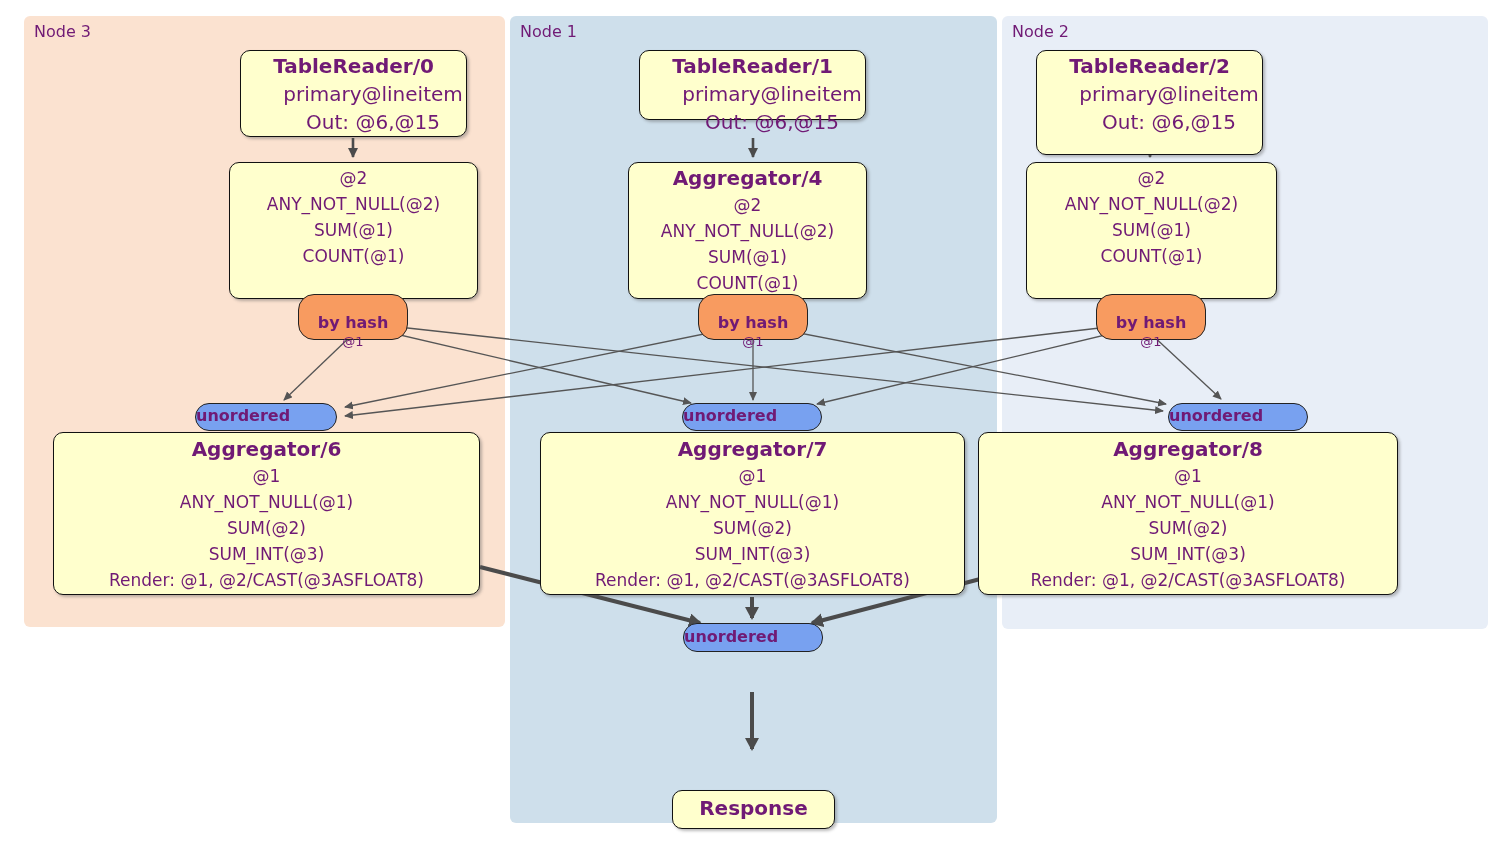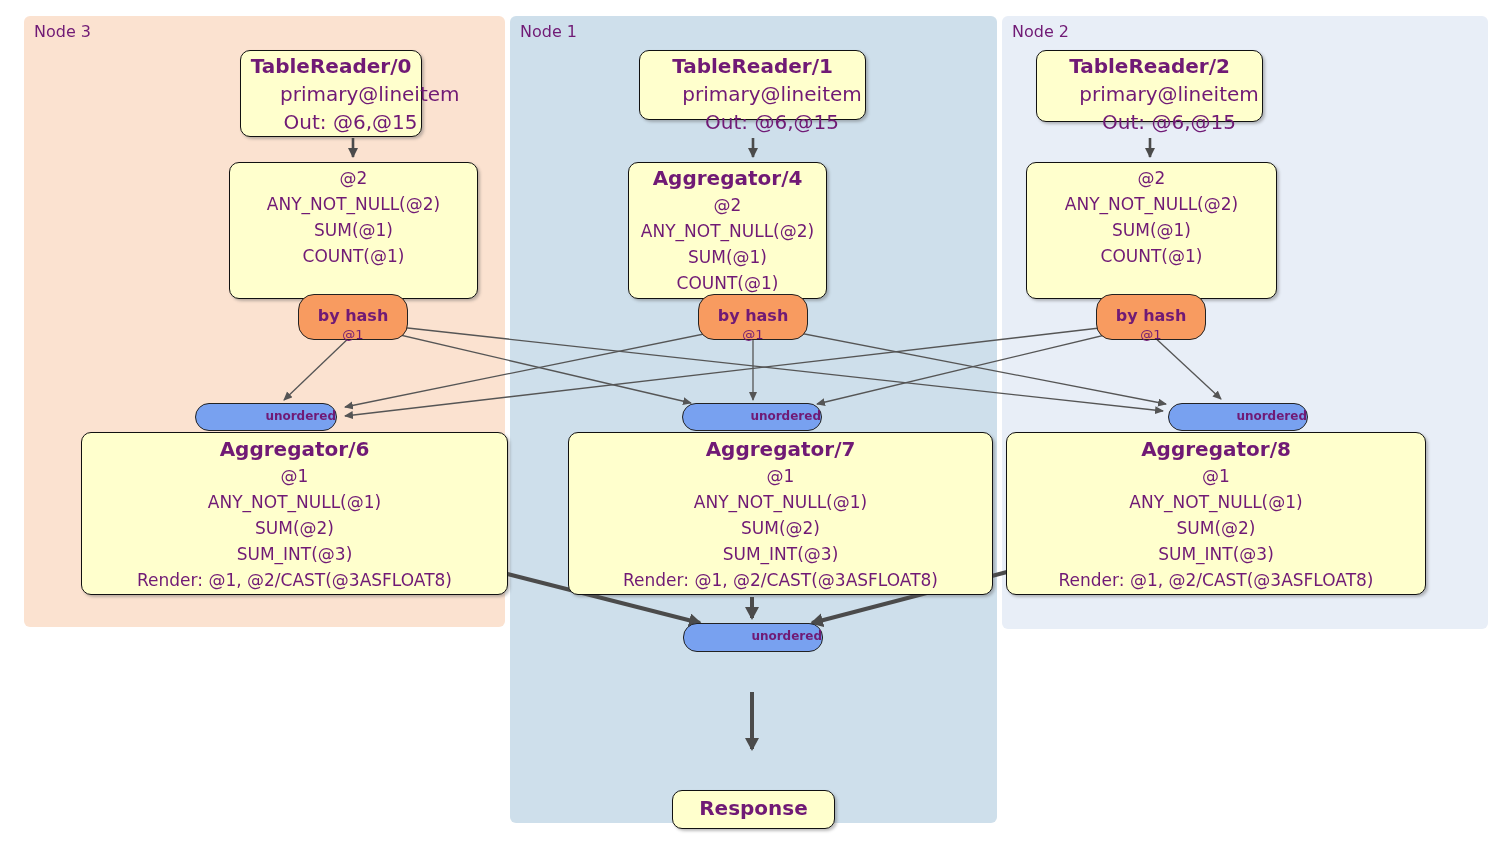--- a/index.html
+++ b/index.html
@@ -16,31 +16,31 @@
   .e-big{stroke:var(--edge-thick,#4b4b4b);stroke-width:4;}
   .plan-box{position:absolute;box-sizing:border-box;background:var(--box-bg,#ffffcd);
             border:1.6px solid var(--box-border,#111111);border-radius:10px;
             box-shadow:2px 2px 3px rgba(90,90,90,.40);text-align:center;z-index:3;}
   .plan-box .title{font-weight:bold;font-size:20px;line-height:28px;}
   .tr-box{padding-top:1px;}
   .tr-box .line{font-size:20px;line-height:28px;margin-left:39px;}
   .agg-top{padding-top:2px;}
   .agg-top .title{line-height:27px;}
   .agg-top .line{font-size:17px;line-height:26px;}
-  .agg-bottom{padding-top:3px;margin-left:28px;}
+  .agg-bottom{padding-top:3px;}
   .agg-bottom .title{line-height:27px;}
   .agg-bottom .line{font-size:17px;line-height:26px;}
   .single .title{line-height:33px;}
   .router{position:absolute;box-sizing:border-box;background:var(--hash-bg,#f89b60);
           border:1.6px solid #222;border-radius:16px;text-align:center;z-index:4;}
-  .router .rlabel{font-weight:bold;font-size:16px;line-height:22px;display:block;padding-top:10px;}
+  .router .rlabel{font-weight:bold;font-size:16px;line-height:22px;display:block;padding-top:17px;}
   .router .rdetail{font-size:13px;line-height:15px;display:block;}
   .stream{position:absolute;box-sizing:border-box;background:var(--stream-bg,#78a1f0);
-          border:1.6px solid #222;border-radius:14px;text-align:right;
-          font-weight:bold;font-size:12px;z-index:4;}
+          border:1.6px solid #222;border-radius:14px;text-align:left;
+          font-weight:bold;font-size:16px;z-index:4;}
   .stream span{display:block;line-height:24px;}
 </style>
 </head>
 <body>
 
 <div class="canvas">
 
   <div class="region" id="region-node3">
     <span class="region-label">Node 3</span>
   </div>
@@ -80,43 +80,43 @@
       <line class="e-mid" x1="1150" y1="138" x2="1150" y2="157" marker-end="url(#ah-mid)"></line>
     </g>
     <g>
       <line class="e-big" x1="480" y1="567" x2="700" y2="623" marker-end="url(#ah-big)"></line>
       <line class="e-big" x1="752" y1="597" x2="752" y2="618" marker-end="url(#ah-big)"></line>
       <line class="e-big" x1="1026" y1="567" x2="812" y2="623" marker-end="url(#ah-big)"></line>
       <line class="e-big" x1="752" y1="692" x2="752" y2="749" marker-end="url(#ah-big)"></line>
     </g>
   </svg>
 
-  <div class="plan-box tr-box" style="left:240px;top:50px;width:182px;height:87px">
+  <div class="plan-box tr-box" style="left:240px;top:50px;width:227px;height:87px">
     <div class="title">TableReader/0</div>
     <div class="line">primary@lineitem</div>
     <div class="line">Out: @6,@15</div>
   </div>
   <div class="plan-box tr-box" style="left:639px;top:50px;width:227px;height:70px">
     <div class="title">TableReader/1</div>
     <div class="line">primary@lineitem</div>
     <div class="line">Out: @6,@15</div>
   </div>
-  <div class="plan-box tr-box" style="left:1036px;top:50px;width:227px;height:72px">
+  <div class="plan-box tr-box" style="left:1036px;top:50px;width:227px;height:105px">
     <div class="title">TableReader/2</div>
     <div class="line">primary@lineitem</div>
     <div class="line">Out: @6,@15</div>
   </div>
 
   <div class="plan-box agg-top" style="left:229px;top:162px;width:249px;height:137px">
     <div class="line">@2</div>
     <div class="line">ANY_NOT_NULL(@2)</div>
     <div class="line">SUM(@1)</div>
     <div class="line">COUNT(@1)</div>
   </div>
-  <div class="plan-box agg-top" style="left:628px;top:162px;width:199px;height:137px">
+  <div class="plan-box agg-top" style="left:628px;top:162px;width:239px;height:137px">
     <div class="title">Aggregator/4</div>
     <div class="line">@2</div>
     <div class="line">ANY_NOT_NULL(@2)</div>
     <div class="line">SUM(@1)</div>
     <div class="line">COUNT(@1)</div>
   </div>
   <div class="plan-box agg-top" style="left:1026px;top:162px;width:251px;height:137px">
     <div class="line">@2</div>
     <div class="line">ANY_NOT_NULL(@2)</div>
     <div class="line">SUM(@1)</div>

